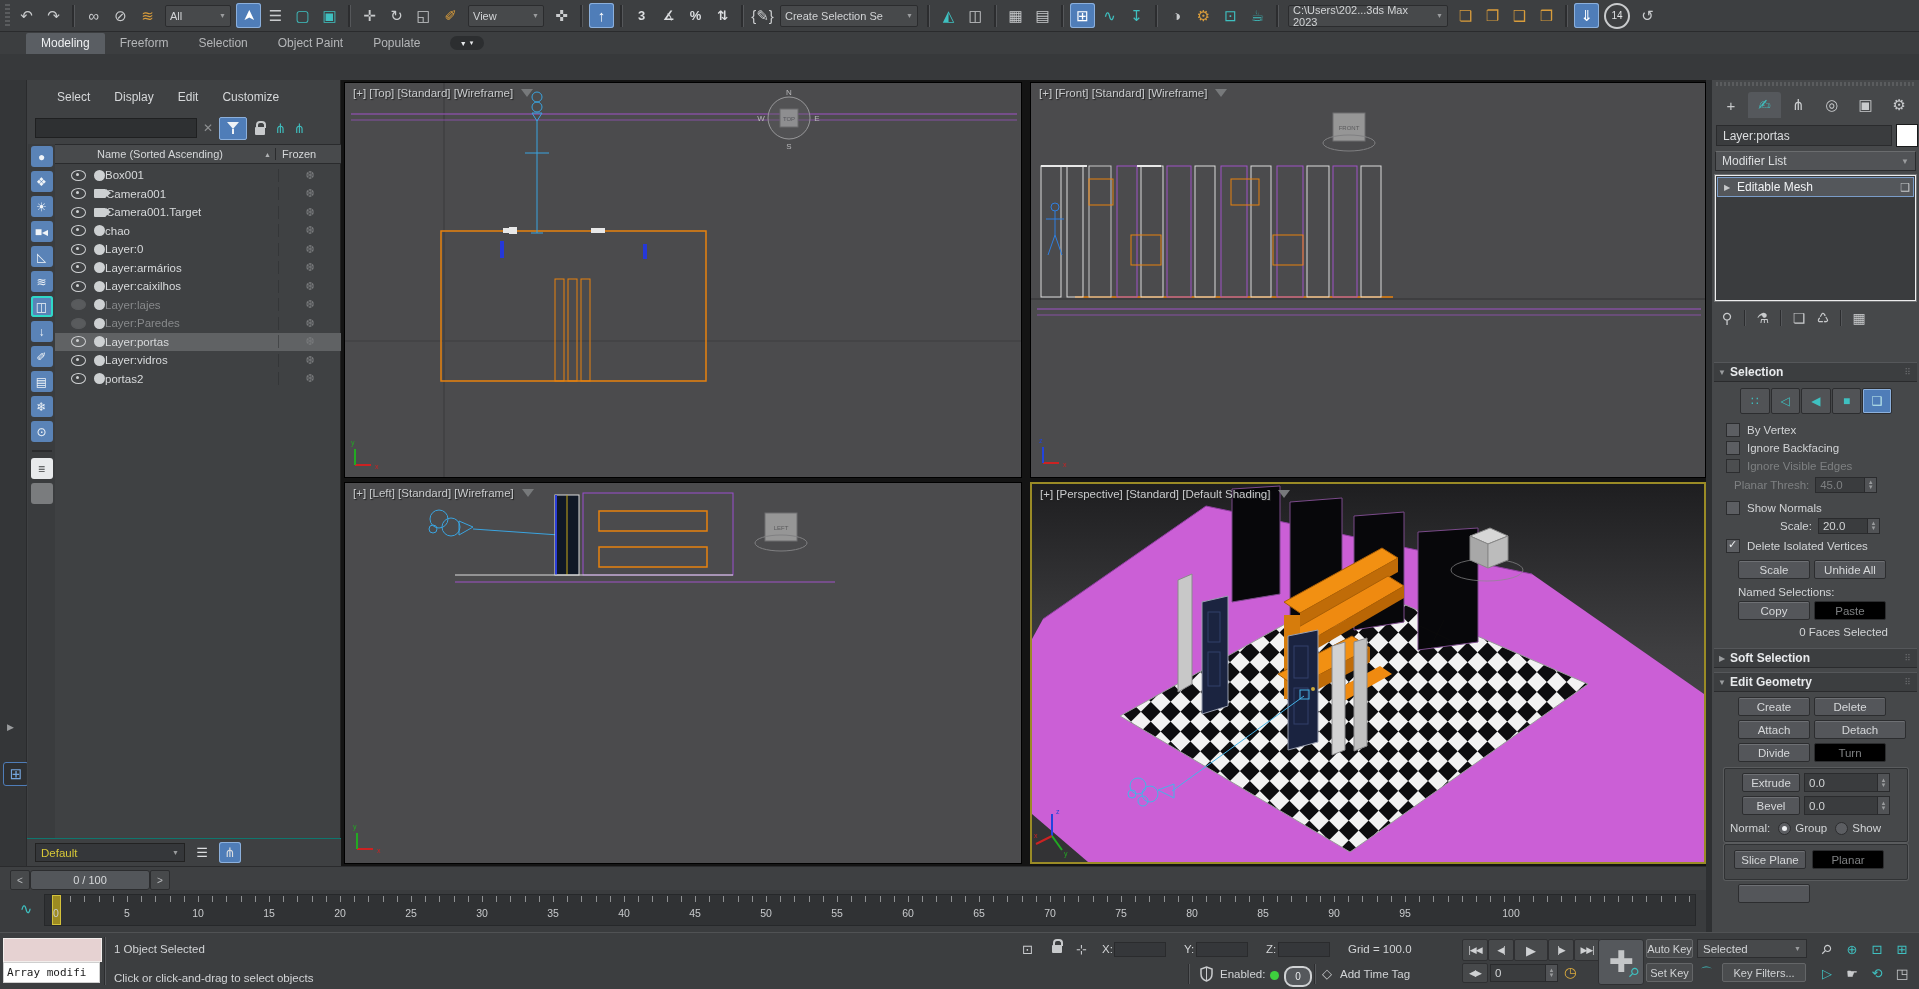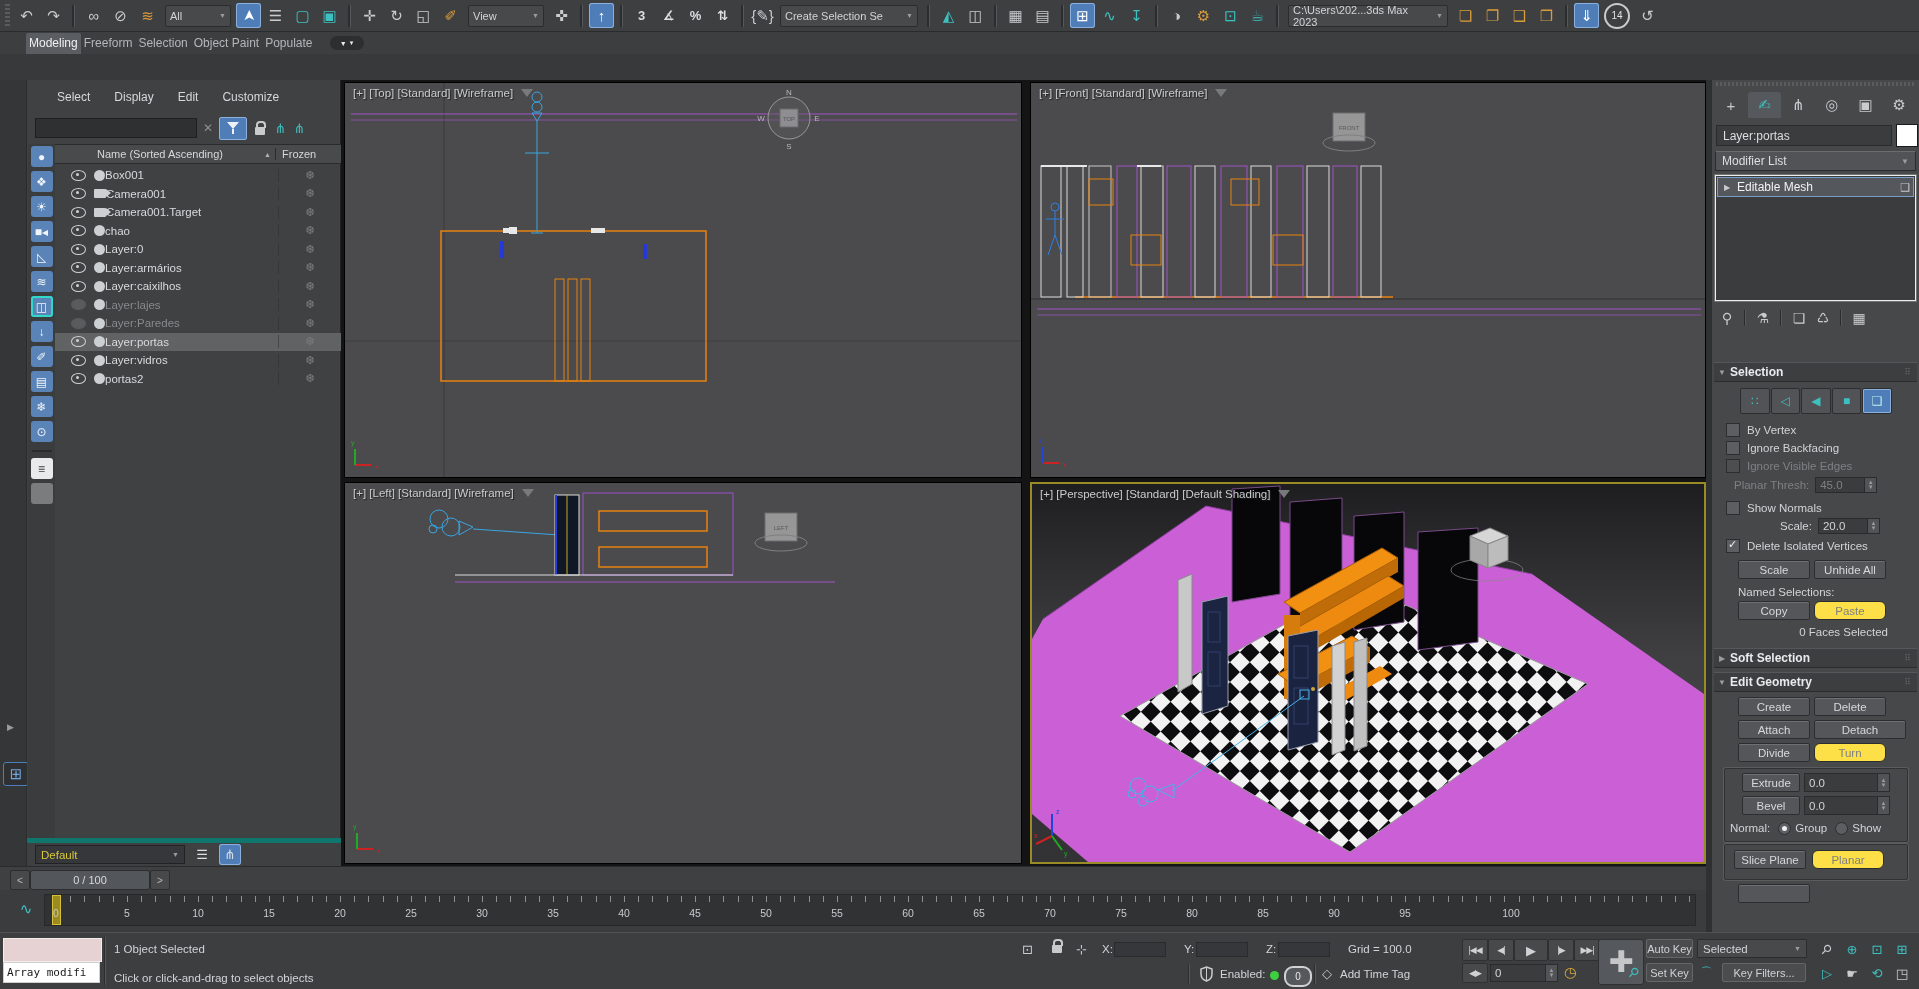--- a/index.html
+++ b/index.html
@@ -19,21 +19,21 @@
   .c-teal{color:#3fc0c0;} .c-gold{color:#d89c3c;} .c-snap{color:#dcdee0;font-weight:bold;font-size:13px;}
   .tb-sep{width:2px;height:22px;margin:0 5px;background:#2c2d2f;border-right:1px solid #55575a;flex:none;}
   .tb-drop{height:20px;margin:0 4px;background:#47494b;border:1px solid #2b2c2e;border-radius:2px;
            display:flex;align-items:center;justify-content:space-between;padding:0 4px;flex:none;color:#d2d4d6;}
   .tb-drop .arr{font-size:7px;color:#9a9c9e;margin-left:6px;}
   .tb-badge{width:22px;height:22px;border:2px solid #c9cbcd;border-radius:50%;display:flex;align-items:center;
             justify-content:center;font-size:10px;margin:0 4px;color:#e0e2e4;flex:none;}
 
   
   #ribbon-row{left:0;top:32px;width:1919px;height:22px;background:#3c3e40;display:flex;align-items:flex-end;padding-left:26px;box-sizing:border-box;}
-  .rtab{padding:3px 3px 4px;font-size:12px;color:#b4b6b8;}
+  .rtab{padding:3px 15px 4px;font-size:12px;color:#b4b6b8;}
   .rtab.active{background:#5a5e63;color:#eef0f2;border-radius:2px 2px 0 0;}
   #ribbon-pill{margin:0 0 4px 14px;width:34px;height:14px;background:#2c2e30;border-radius:7px;
                display:flex;align-items:center;justify-content:center;gap:3px;color:#e8eaec;font-size:7px;}
   #panel-bar{left:0;top:54px;width:1919px;height:26px;background:#404244;}
   #panel-tab{left:2px;top:1px;height:24px;padding:0 10px;background:#4d4f52;border:1px solid #606266;border-bottom:none;
              display:flex;align-items:center;font-size:11.5px;color:#d8dadc;box-sizing:border-box;}
 
   
   #left-strip{left:0;top:80px;width:27px;height:786px;background:#343638;border-right:1px solid #2a2b2d;box-sizing:border-box;}
   #left-arrow{left:7px;top:722px;font-size:9px;color:#9a9c9e;}
@@ -72,21 +72,21 @@
   .eye{width:13px;height:9px;border:1px solid #cfd1d3;border-radius:50%;position:relative;margin-left:16px;flex:none;}
   .eye::after{content:'';position:absolute;left:4px;top:2px;width:3px;height:3px;border-radius:50%;background:#cfd1d3;}
   .eye.off{background:#595b5d;border-color:#595b5d;}
   .eye.off::after{display:none;}
   .type-geo{width:11px;height:11px;border-radius:50%;background:#cdd0d2;margin-left:8px;flex:none;}
   .type-cam{width:12px;height:9px;background:#cdd0d2;border-radius:1px;margin-left:8px;position:relative;flex:none;}
   .type-cam::after{content:'';position:absolute;right:-5px;top:0;border-top:4.5px solid transparent;border-bottom:4.5px solid transparent;border-left:5px solid #cdd0d2;}
   .x-label{flex:1;white-space:nowrap;overflow:hidden;}
   .x-frozen{width:62px;color:#77797b;font-size:11px;text-align:center;border-left:1px solid rgba(42,43,45,.5);flex:none;}
 
-  #x-footer{left:27px;top:838px;width:314px;height:28px;background:#3e4042;border-top:5px solid #0f766e;display:flex;align-items:center;box-sizing:border-box;}
+  #x-footer{left:27px;top:838px;width:314px;height:28px;background:#3e4042;border-top:1px solid #0f766e;display:flex;align-items:center;box-sizing:border-box;}
   #layout-drop{margin-left:8px;width:150px;height:19px;background:#35373a;border:1px solid #222;display:flex;align-items:center;justify-content:space-between;padding:0 5px;box-sizing:border-box;}
   #layout-drop span{color:#d8c838;font-size:11.5px;}
   #layout-drop .arr{color:#9a9c9e;font-size:7px;}
   .xf-ic{width:22px;height:21px;margin-left:6px;display:flex;align-items:center;justify-content:center;font-size:13px;color:#dcdee0;border-radius:3px;}
   .xf-ic.on{background:#4f7db8;box-shadow:inset 0 0 0 1px #8cb0dc;}
 
   
   #viewports{left:341px;top:80px;width:1365px;height:786px;background:#141414;}
   .vp{position:absolute;background:#4b4b4d;border:1px solid #000;box-sizing:border-box;}
   .vp.active{border:2px solid #9a8b26;}
@@ -127,21 +127,21 @@
   .chk{width:12px;height:12px;background:#5c5e62;border:1px solid #2c2d2f;margin-right:7px;position:relative;flex:none;}
   .chk.on::after{content:"✓";position:absolute;left:1px;top:-2px;color:#eef0f2;font-size:11px;font-weight:bold;}
   .chk.dis{background:#4c4e50;}
   .dis-t{color:#7e8082;}
   .spin-field{height:16px;background:#3a3c3e;border:1px solid #2a2b2d;display:flex;align-items:center;box-sizing:border-box;}
   .spin-field .val{flex:1;padding-left:4px;font-size:11.5px;color:#d2d4d6;}
   .spin-field .val.dis{color:#7e8082;}
   .spin{width:11px;height:100%;background:#515356;border-left:1px solid #2a2b2d;display:flex;flex-direction:column;align-items:center;justify-content:center;line-height:5px;font-size:6px;color:#9a9c9e;}
   .cp-btn{background:#54565a;border:1px solid #2c2d2f;box-shadow:inset 0 1px 0 #6e7074;border-radius:2px;color:#d6d8da;
           font-size:11.5px;display:flex;align-items:center;justify-content:center;box-sizing:border-box;position:absolute;height:19px;}
-  .cp-btn.dis{color:#7e8082;box-shadow:none;background:#fde047;border-radius:6px;}
+  .cp-btn.dis{color:#7e8082;box-shadow:none;background:#000000;}
   .gbox{position:absolute;border:1px solid #303234;box-shadow:0 0 0 1px #5a5c5e;border-radius:2px;}
   .radio{width:11px;height:11px;border-radius:50%;background:#5c5e62;border:1px solid #2c2d2f;margin:0 4px 0 8px;position:relative;flex:none;}
   .radio.on::after{content:'';position:absolute;left:3px;top:3px;width:5px;height:5px;border-radius:50%;background:#eef0f2;}
 
   
   #time-slider-row{left:0;top:866px;width:1706px;height:24px;background:#3e4042;border-top:1px solid #2a2b2d;box-sizing:border-box;}
   .ts-btn{position:absolute;top:3px;width:18px;height:18px;background:#47494b;border:1px solid #2c2d2f;border-radius:2px;
           color:#b8babc;display:flex;align-items:center;justify-content:center;font-size:10px;}
   #ts-bubble{position:absolute;left:30px;top:3px;width:118px;height:18px;background:#53565a;border:1px solid #2c2d2f;border-radius:3px;
              display:flex;align-items:center;justify-content:center;font-size:11px;color:#d8dadc;}

